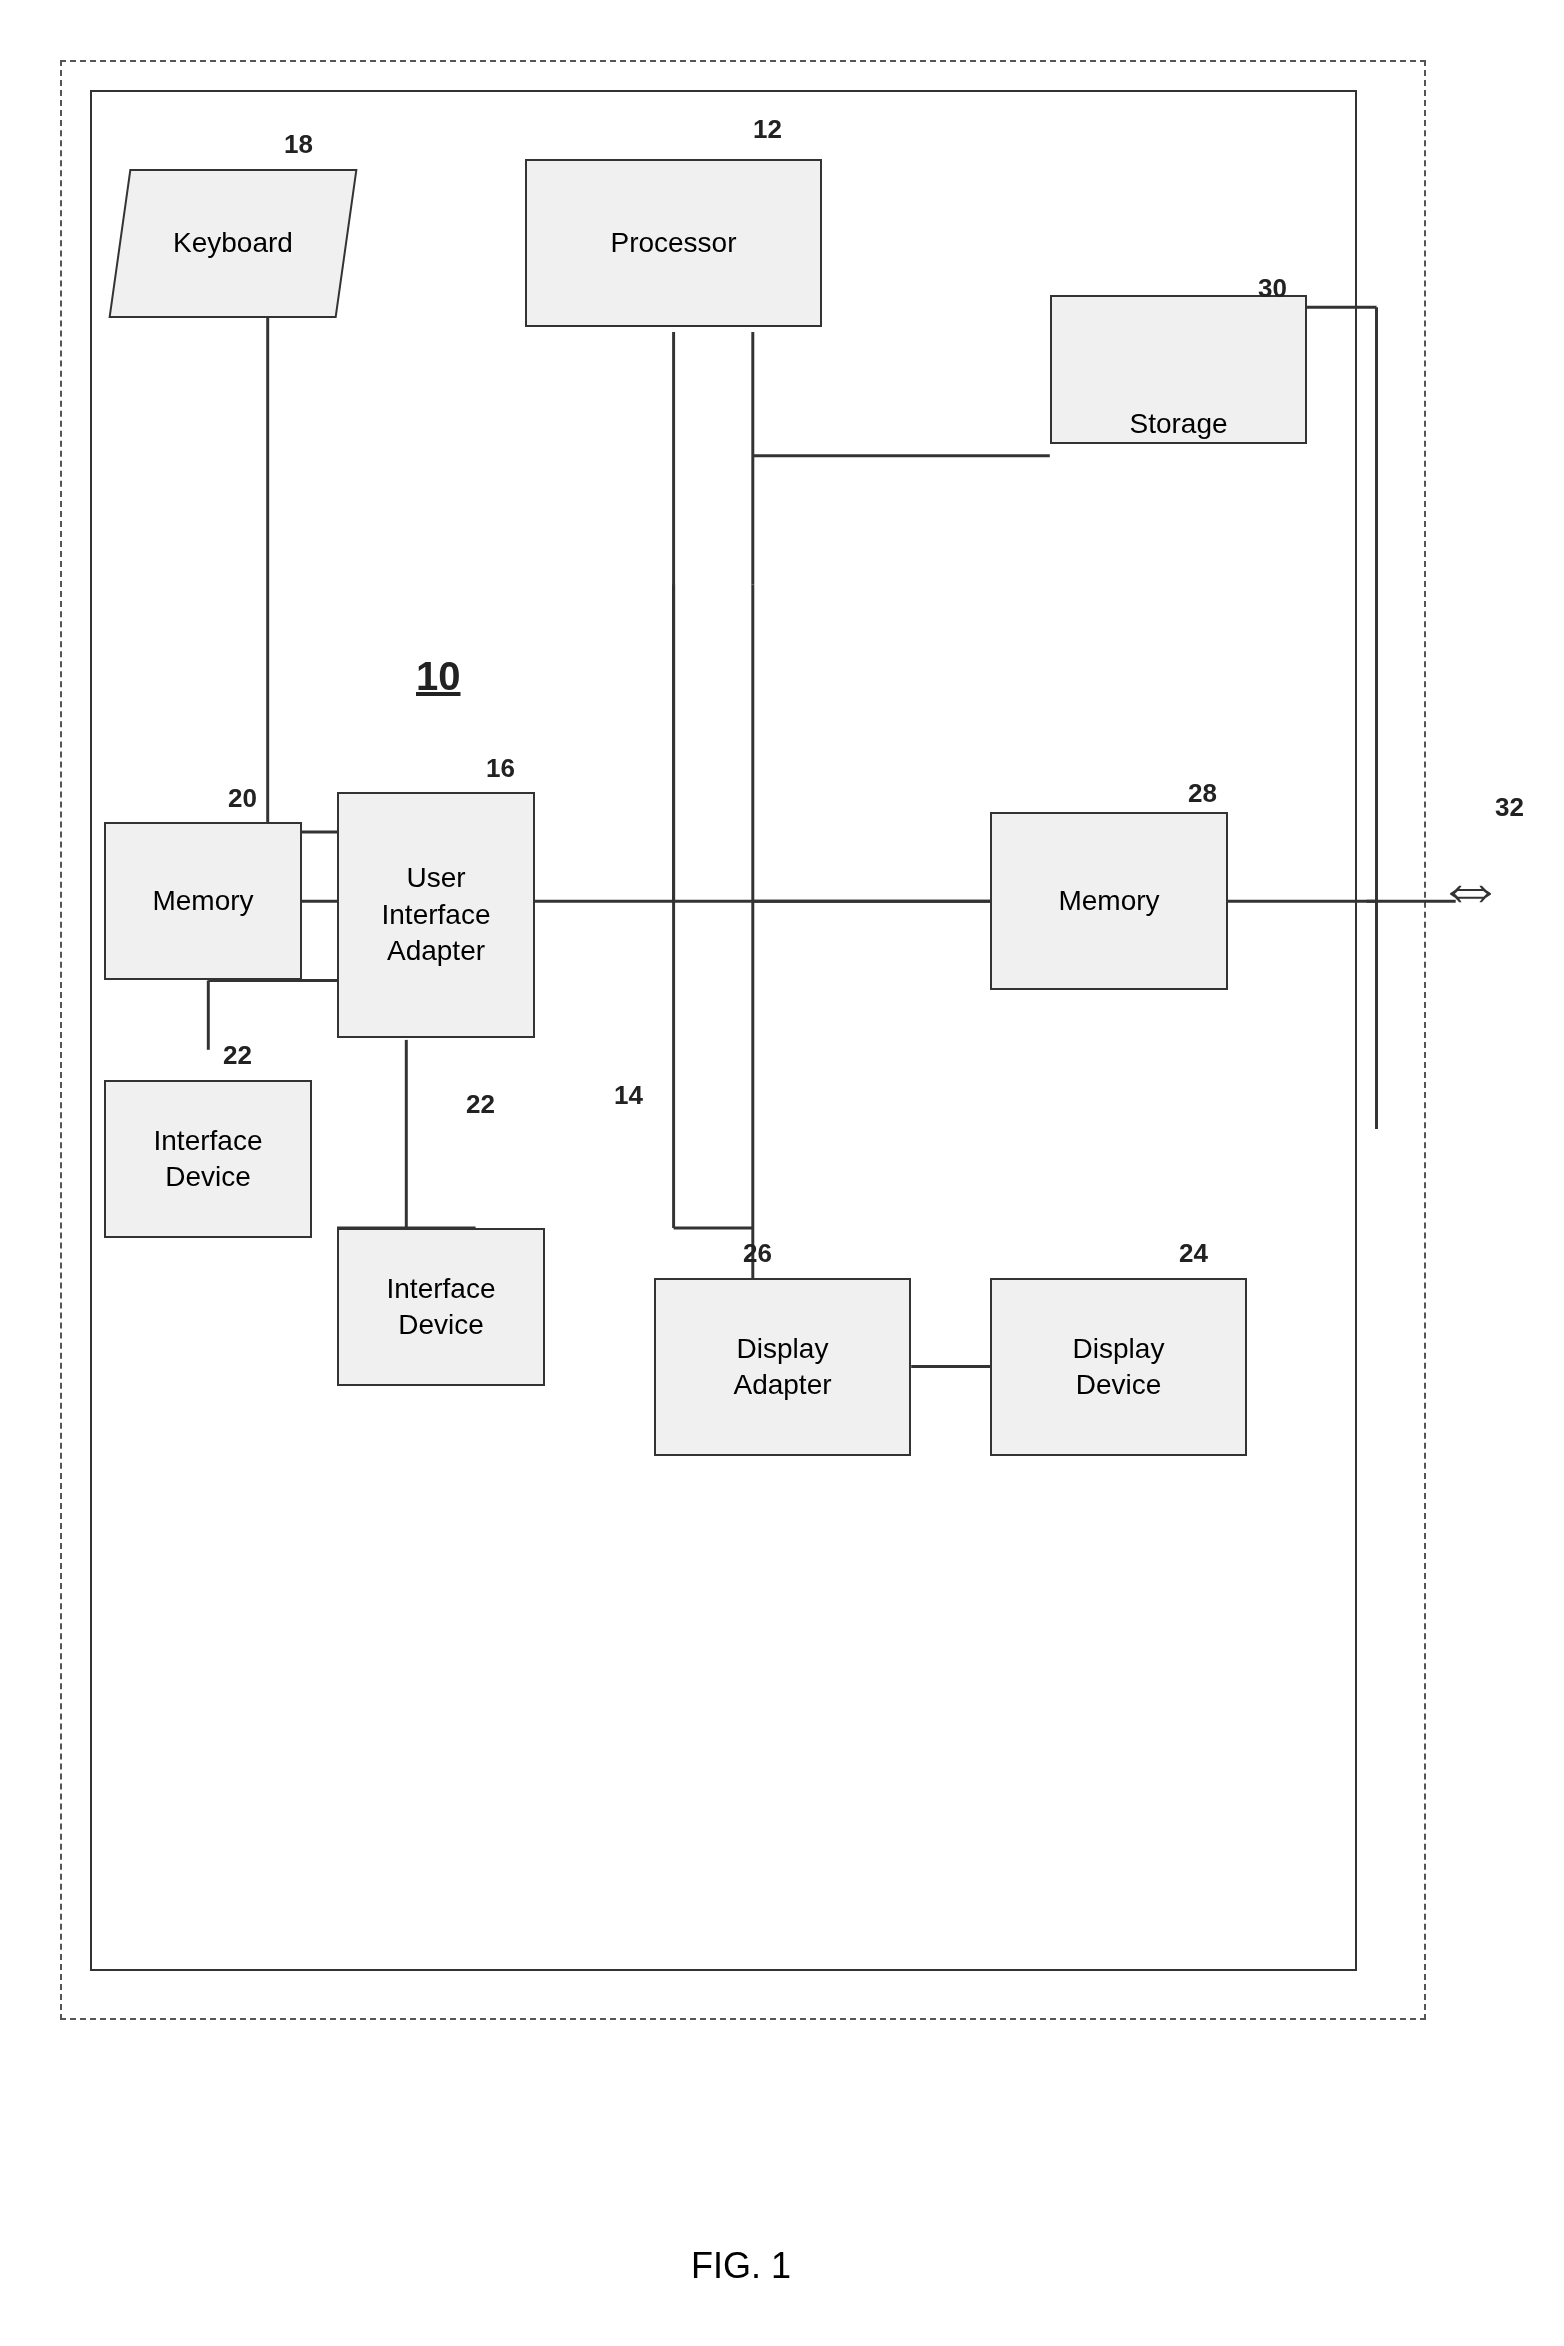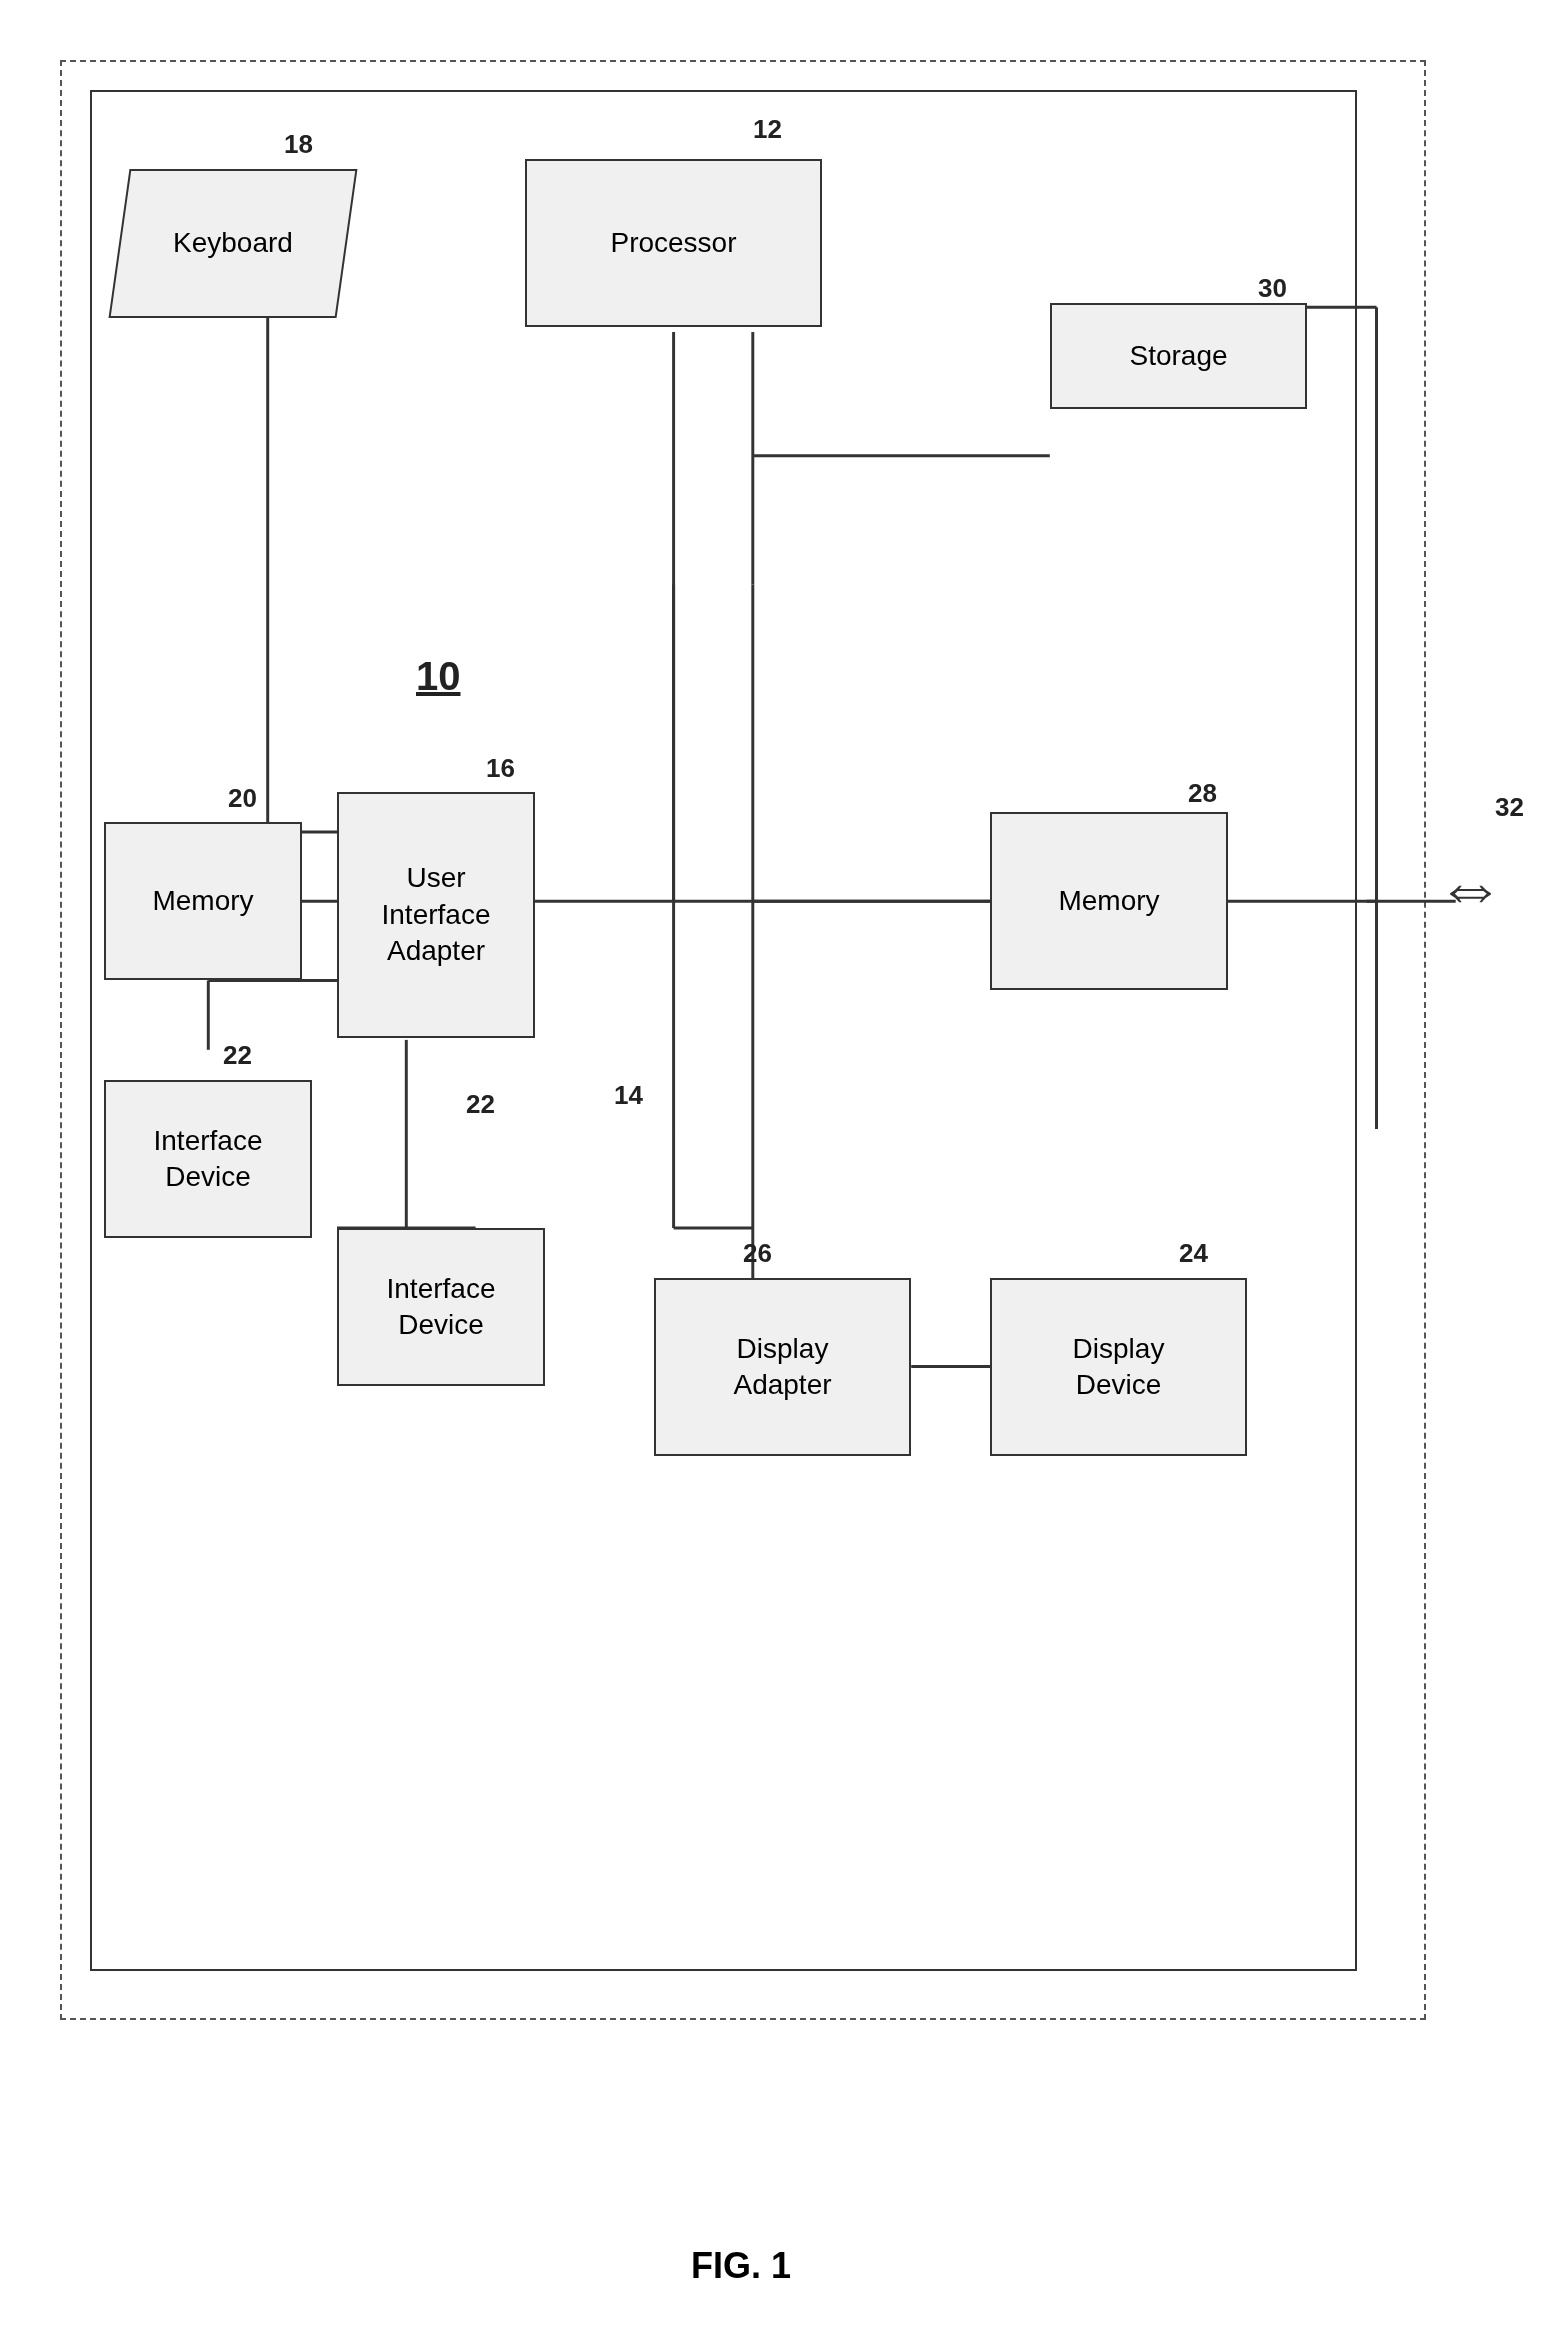--- a/index.html
+++ b/index.html
@@ -68,21 +68,21 @@
       pointer-events: none;
     }
 
     .fig-caption {
       position: absolute;
       bottom: 59px;
       left: 0;
       width: 1440px;
       text-align: center;
       font-size: 36px;
-      font-weight: bold;
+      font-weight: normal;
       padding-left: 42px;
     }
   </style>
 </head>
 <body>
 
 <div class="diagram-container">
 
   <div class="outer-border"></div>
 
@@ -127,21 +127,21 @@
     <line x1="1350" y1="870" x2="1180" y2="870" stroke="#333" stroke-width="3"></line>
 
     <line x1="1340" y1="870" x2="1430" y2="870" stroke="#333" stroke-width="3"></line>
   </svg>
 
   <div class="block" style="left: 485px; top: 119px; width: 297px; height: 168px;">
     <span>Processor</span>
   </div>
   <span class="label-ref" style="left: 713px; top: 74px;">12</span>
 
-  <div class="block" style="left: 1010px; top: 263px; width: 257px; height: 106px;">
+  <div class="block" style="left: 1010px; top: 255px; width: 257px; height: 149px; align-items: flex-end;">
     <span>Storage</span>
   </div>
   <span class="label-ref" style="left: 1218px; top: 233px;">30</span>
 
   <div class="block" style="left: 950px; top: 772px; width: 238px; height: 178px;">
     <span>Memory</span>
   </div>
   <span class="label-ref" style="left: 1148px; top: 738px;">28</span>
 
   <div class="block" style="left: 297px; top: 752px; width: 198px; height: 246px;">

